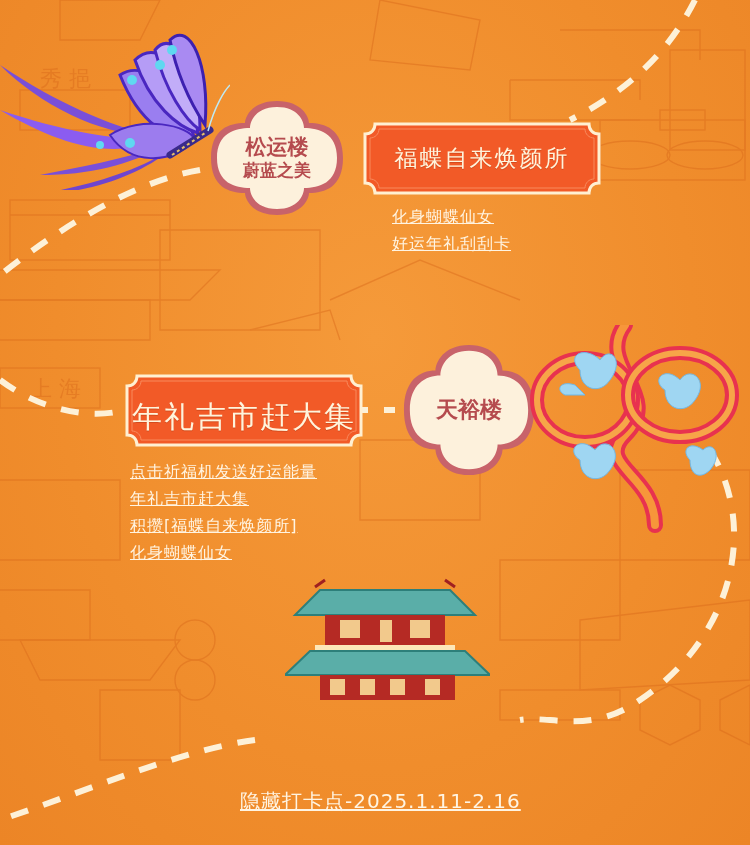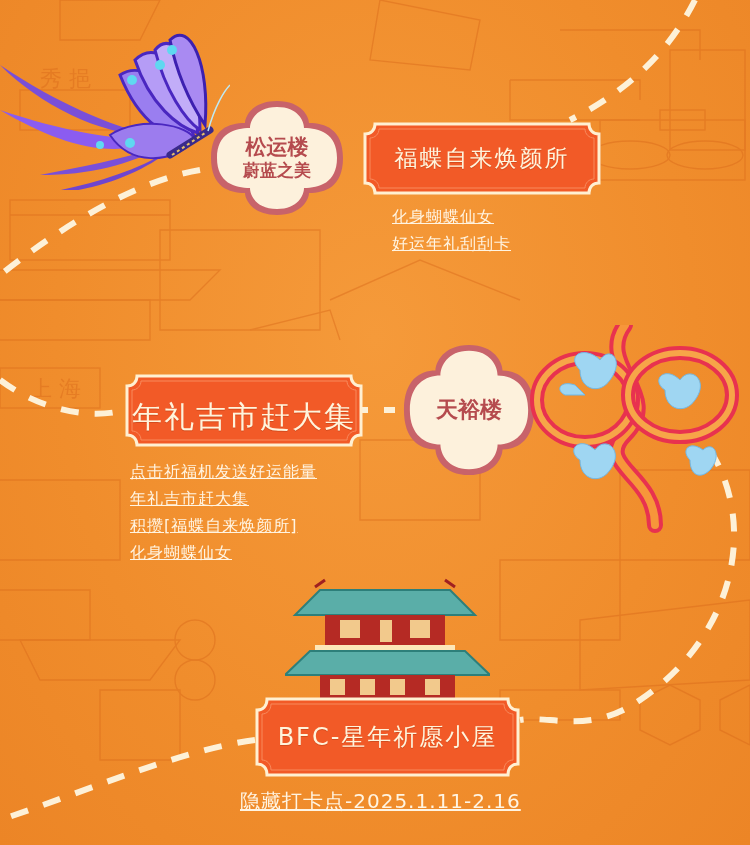--- a/index.html
+++ b/index.html
@@ -172,25 +172,18 @@
     <rect x="95" y="45" width="12" height="22" fill="#f2c98c"></rect>
     <rect x="30" y="70" width="140" height="6" fill="#fde7b8"></rect>
     <path d="M25 76 L180 76 L205 100 L0 100Z" fill="#5aaea8" stroke="#2d7f7a" stroke-width="2"></path>
     <rect x="35" y="100" width="135" height="25" fill="#b52a24"></rect>
     <rect x="45" y="104" width="15" height="16" fill="#f2c98c"></rect>
     <rect x="75" y="104" width="15" height="16" fill="#f2c98c"></rect>
     <rect x="105" y="104" width="15" height="16" fill="#f2c98c"></rect>
     <rect x="140" y="104" width="15" height="16" fill="#f2c98c"></rect>
   </svg>
 
-  <div class="plaque" style="left:255px;top:697px;width:265px;height:80px;font-size:24px;">
-    <svg viewBox="0 0 265 80" width="265" height="80" preserveAspectRatio="none">
-      <path d="M12 2 L253 2 C253 9 257 13 263 13 L263 67 C257 67 253 71 253 78 L12 78 C12 71 8 67 2 67 L2 13 C8 13 12 9 12 2Z" fill="#f25a27" stroke="#fff0d2" stroke-width="3"></path>
-      <path d="M16 7 L249 7 C249 13 253 17 258 17 L258 63 C253 63 249 67 249 73 L16 73 C16 67 12 63 7 63 L7 17 C12 17 16 13 16 7Z" fill="none" stroke="#f88a5d" stroke-width="1"></path>
-    </svg>
-    <span>BFC-星年祈愿小屋</span>
-  </div>
 
   <div class="desc" style="left:240px;top:788px;width:300px;font-size:20px;">
     <div>隐藏打卡点-2025.1.11-2.16</div>
   </div>
 
 </div>
 
 </body></html>

